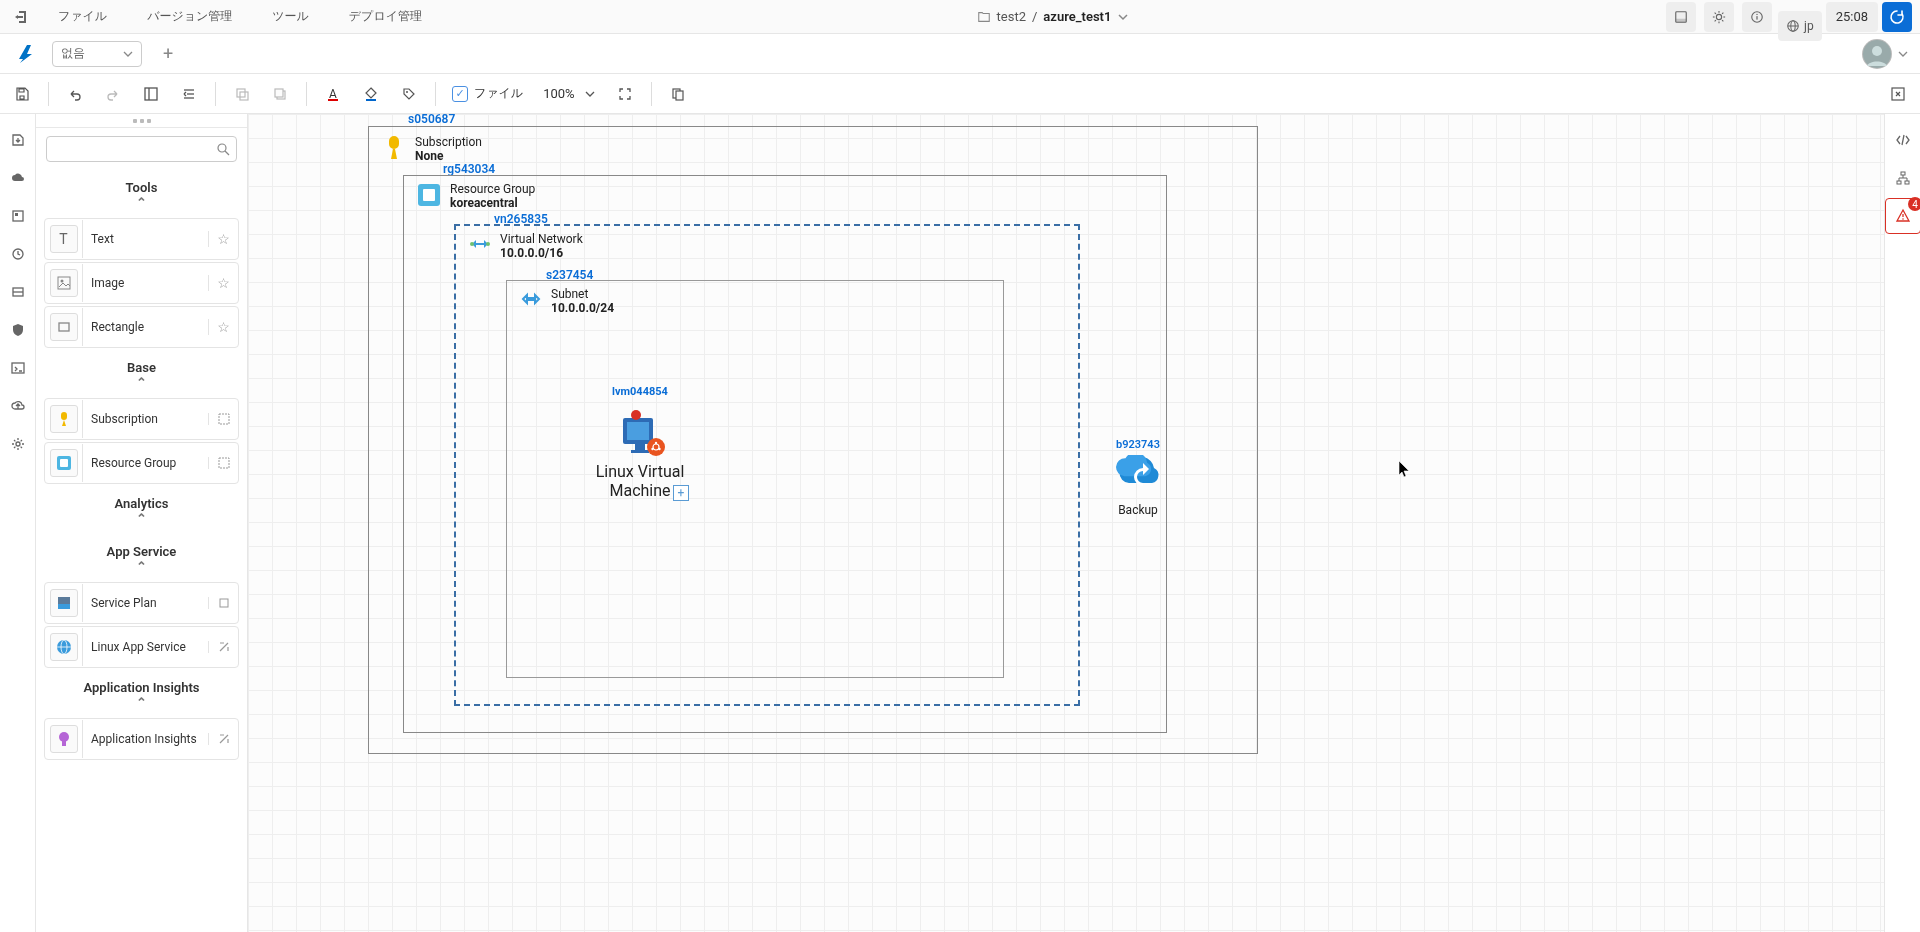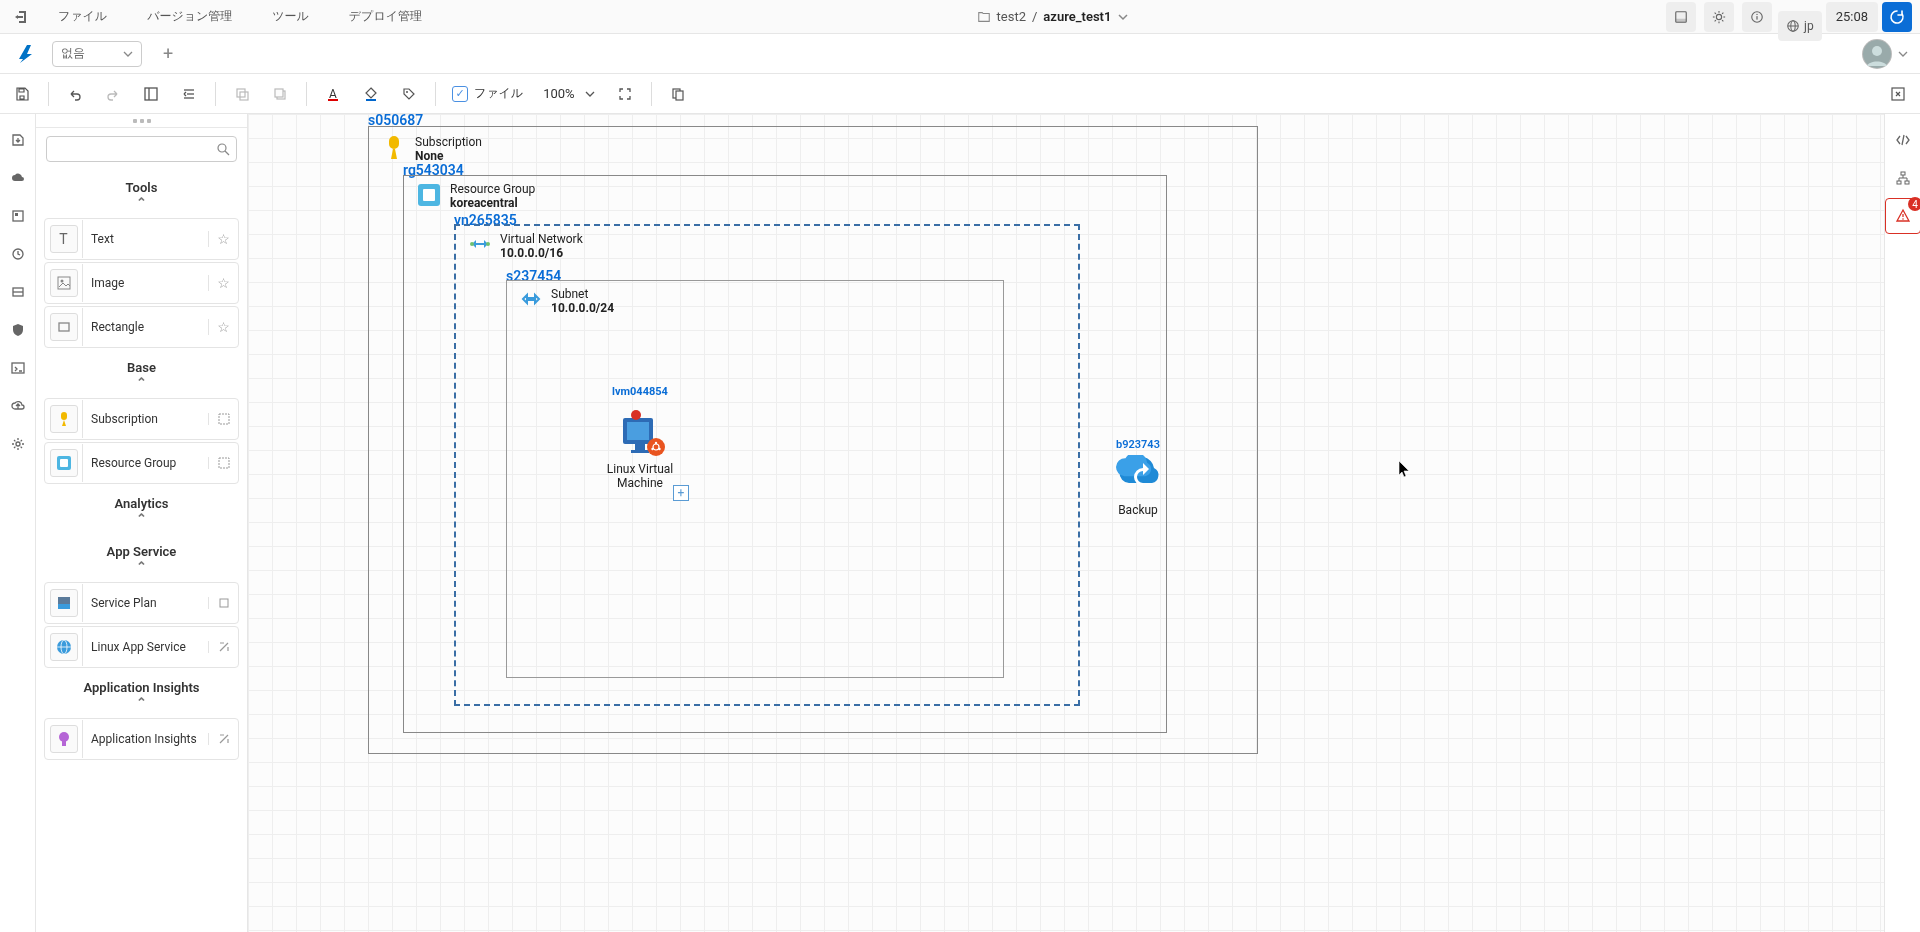--- a/index.html
+++ b/index.html
@@ -61,40 +61,40 @@
     
     .canvas { flex:1; background:#fcfcfc; background-image: linear-gradient(#eee 1px, transparent 1px), linear-gradient(90deg, #eee 1px, transparent 1px); background-size: 24px 24px; position:relative; overflow:hidden;}
     
     
     .right-rail { width:36px; background:#fff; border-left:1px solid #e6e6e6; display:flex; flex-direction:column; padding-top:8px; gap:2px;}
     .warn-badge { position:relative; }
     .warn-badge .count { position:absolute; top:-2px; right:-2px; background:#d93025; color:#fff; border-radius:50%; width:14px; height:14px; font-size:10px; display:flex; align-items:center; justify-content:center;}
     .right-rail .active { border:1px solid #d93025; border-radius:4px;}
     
     
-    .node-label-id { font-size:14px; color:#0a6dd6; font-weight:600;}
+    .node-label-id { font-size:12px; color:#0a6dd6; font-weight:600;margin-left:40px;}
     .node-title { font-size:12px; color:#222;}
     .node-sub { font-size:12px; color:#222; font-weight:700;}
     
     .sub-box { position:absolute; left:120px; top:12px; width:890px; height:628px; border:1px solid #888; background: transparent;}
     .sub-icon-wrap { position:absolute; left:12px; top:8px; display:flex; gap:8px; align-items:flex-start;}
     
     .rg-box { position:absolute; left:34px; top:48px; width:764px; height:558px; border:1px solid #888;}
     .rg-icon-wrap { position:absolute; left:12px; top:6px; display:flex; gap:8px;}
     
     .vn-box { position:absolute; left:50px; top:48px; width:626px; height:482px; border:2px dashed #3a6ea5;}
     .vn-icon-wrap { position:absolute; left:12px; top:6px; display:flex; gap:8px;}
     
     .sn-box { position:absolute; left:50px; top:54px; width:498px; height:398px; border:1px solid #999;}
     .sn-icon-wrap { position:absolute; left:12px; top:6px; display:flex; gap:8px;}
     
     .vm-node { position:absolute; left:88px; top:104px; width:90px; text-align:center;}
     .vm-node .id { font-size:11px; color:#0a6dd6; font-weight:700; margin-bottom:14px;}
     .vm-node .icon-wrap { width:46px; height:46px; margin:0 auto 4px; position:relative;}
-    .vm-node .title { font-size:12px; color:#222;}
+    .vm-node .title { font-size:16px; color:#222;}
     .vm-plus { position:absolute; right:-4px; top:100px; width:16px; height:16px; border:1px solid #5a9bd4; background:#fff; display:flex; align-items:center; justify-content:center; font-size:12px; color:#5a9bd4;}
     .vm-red-dot { position:absolute; left:14px; top:-2px; width:10px; height:10px; background:#d93025; border-radius:50%;}
     
     .backup-node { position:absolute; left:694px; top:262px; width:80px; text-align:center;}
     .backup-node .id { font-size:11px; color:#0a6dd6; font-weight:600; margin-bottom:4px;}
     .backup-node .title { font-size:12px; color:#222; margin-top:4px;}
     
     
     .svg-key { width:26px; height:26px;}
     .svg-rg { width:26px; height:26px;}

